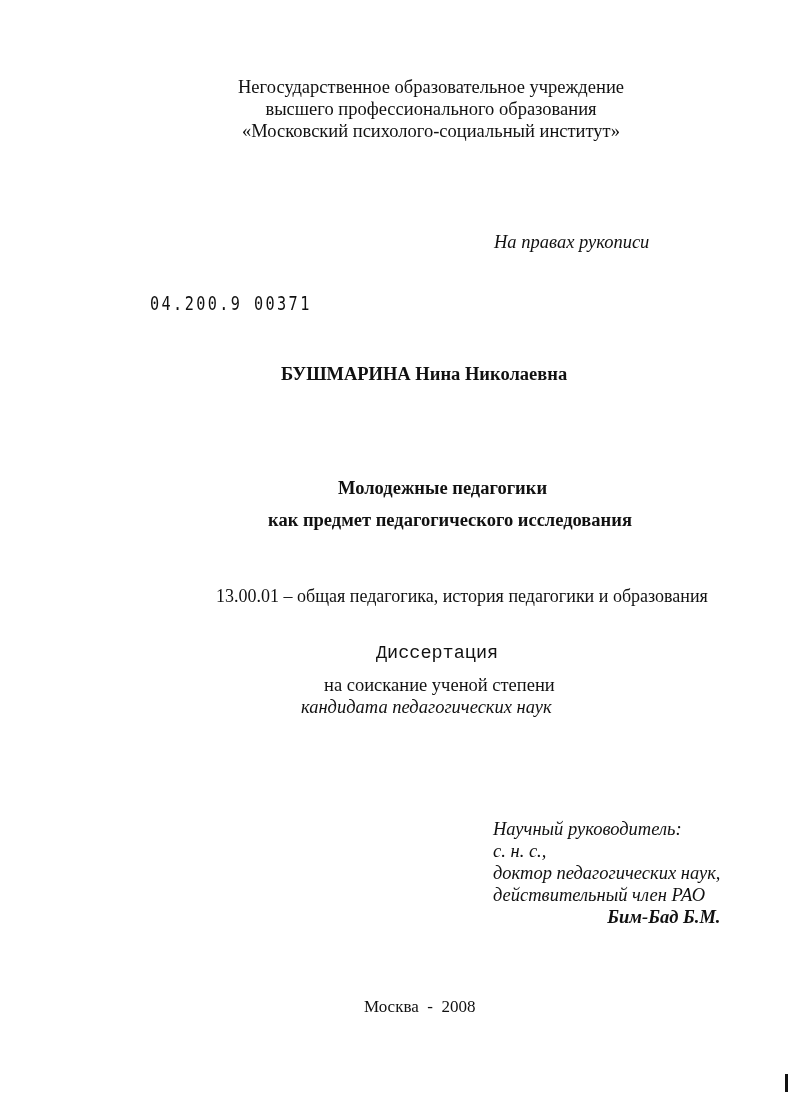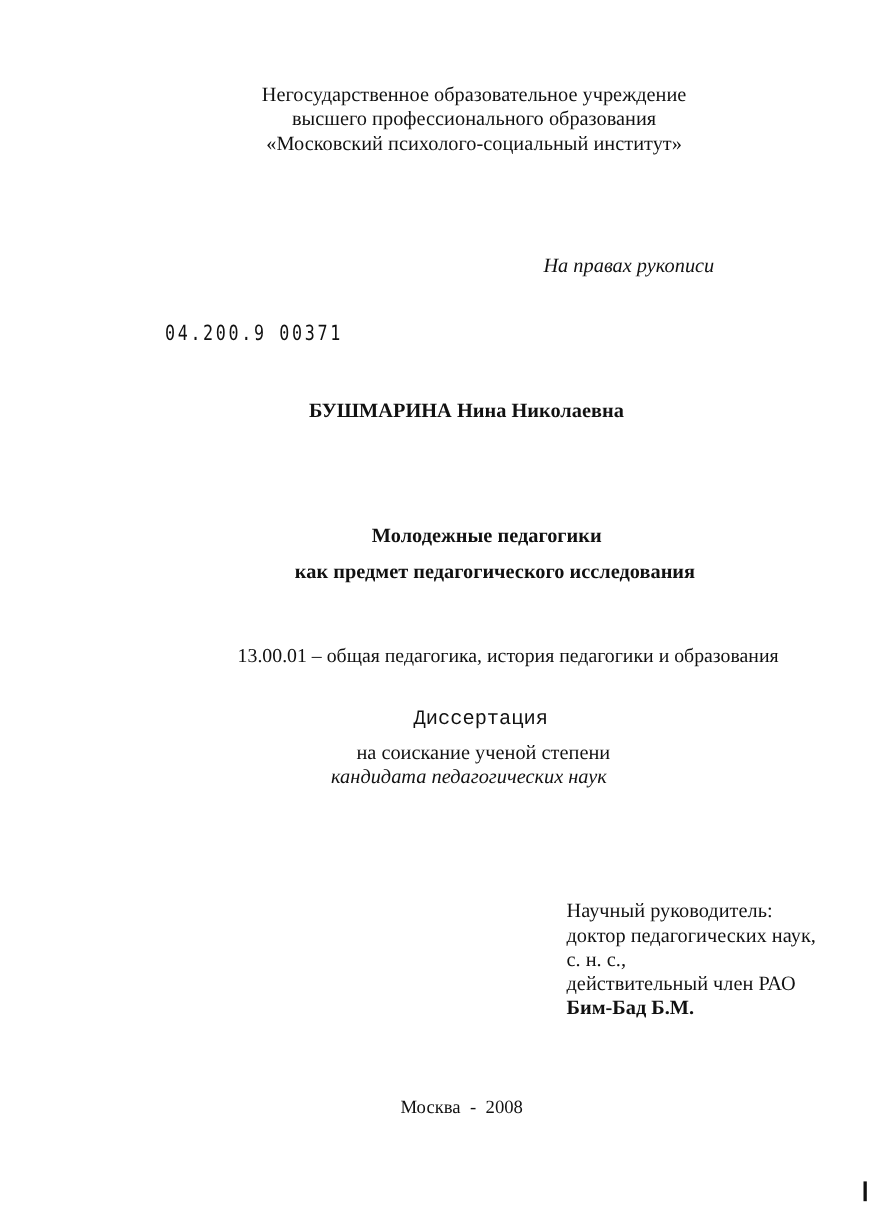--- a/index.html
+++ b/index.html
@@ -8,21 +8,21 @@
   .abs { position:absolute; }
   .center { left:0; width:862px; text-align:center; }
   .inst { top:76px; font-size:18.5px; line-height:22px; }
   .rights { top:232px; left:494px; font-size:18.5px; font-style:italic; }
   .stamp { top:292px; left:150px; font-family:"DejaVu Sans Mono","Liberation Mono",monospace;
            font-size:19px; letter-spacing:3px; transform:scaleX(0.8); transform-origin:left; }
   .author { top:364px; left:281px; font-size:18.5px; font-weight:bold; }
   .title { font-size:18.5px; font-weight:bold; }
   .spec { top:586px; left:172px; font-size:18px;margin-left:44px; }
   .diss { font-size:18.5px; }
-  .sup { top:818px; left:515px; font-size:18.5px; line-height:22px; }
+  .sup { top:818px; left:493px; font-size:18.5px; line-height:22px;font-style:italic; }
   .city { top:997px; left:364px; font-size:17px; }
   .mark { top:1074px; left:785px; width:3px; height:18px; background:#111; }
 </style>
 </head>
 <body>
 
 <div class="abs center inst">
   <div>Негосударственное образовательное учреждение</div>
   <div>высшего профессионального образования</div>
   <div>«Московский психолого-социальный институт»</div>
@@ -38,21 +38,21 @@
 <div class="abs title" style="top:510px;left:268px;">как предмет педагогического исследования</div>
 
 <div class="abs spec">13.00.01 – общая педагогика, история педагогики и образования</div>
 
 <div class="abs diss" style="top:643px;left:376px;font-family:Liberation Mono, monospace;">Диссертация</div>
 <div class="abs diss" style="top:675px;left:324px;">на соискание ученой степени</div>
 <div class="abs diss" style="top:697px;left:301px;font-style:italic;">кандидата педагогических наук</div>
 
 <div class="abs sup">
   <div>Научный руководитель:</div>
+  <div>с. н. с.,</div>
   <div>доктор педагогических наук,</div>
-  <div>с. н. с.,</div>
   <div>действительный член РАО</div>
-  <div style="font-weight:bold;">Бим-Бад Б.М.</div>
+  <div style="font-weight:bold;text-align:right;">Бим-Бад Б.М.</div>
 </div>
 
 <div class="abs city" style="white-space:pre;">Москва  -  2008</div>
 
 <div class="abs mark"></div>
 
 </body></html>

